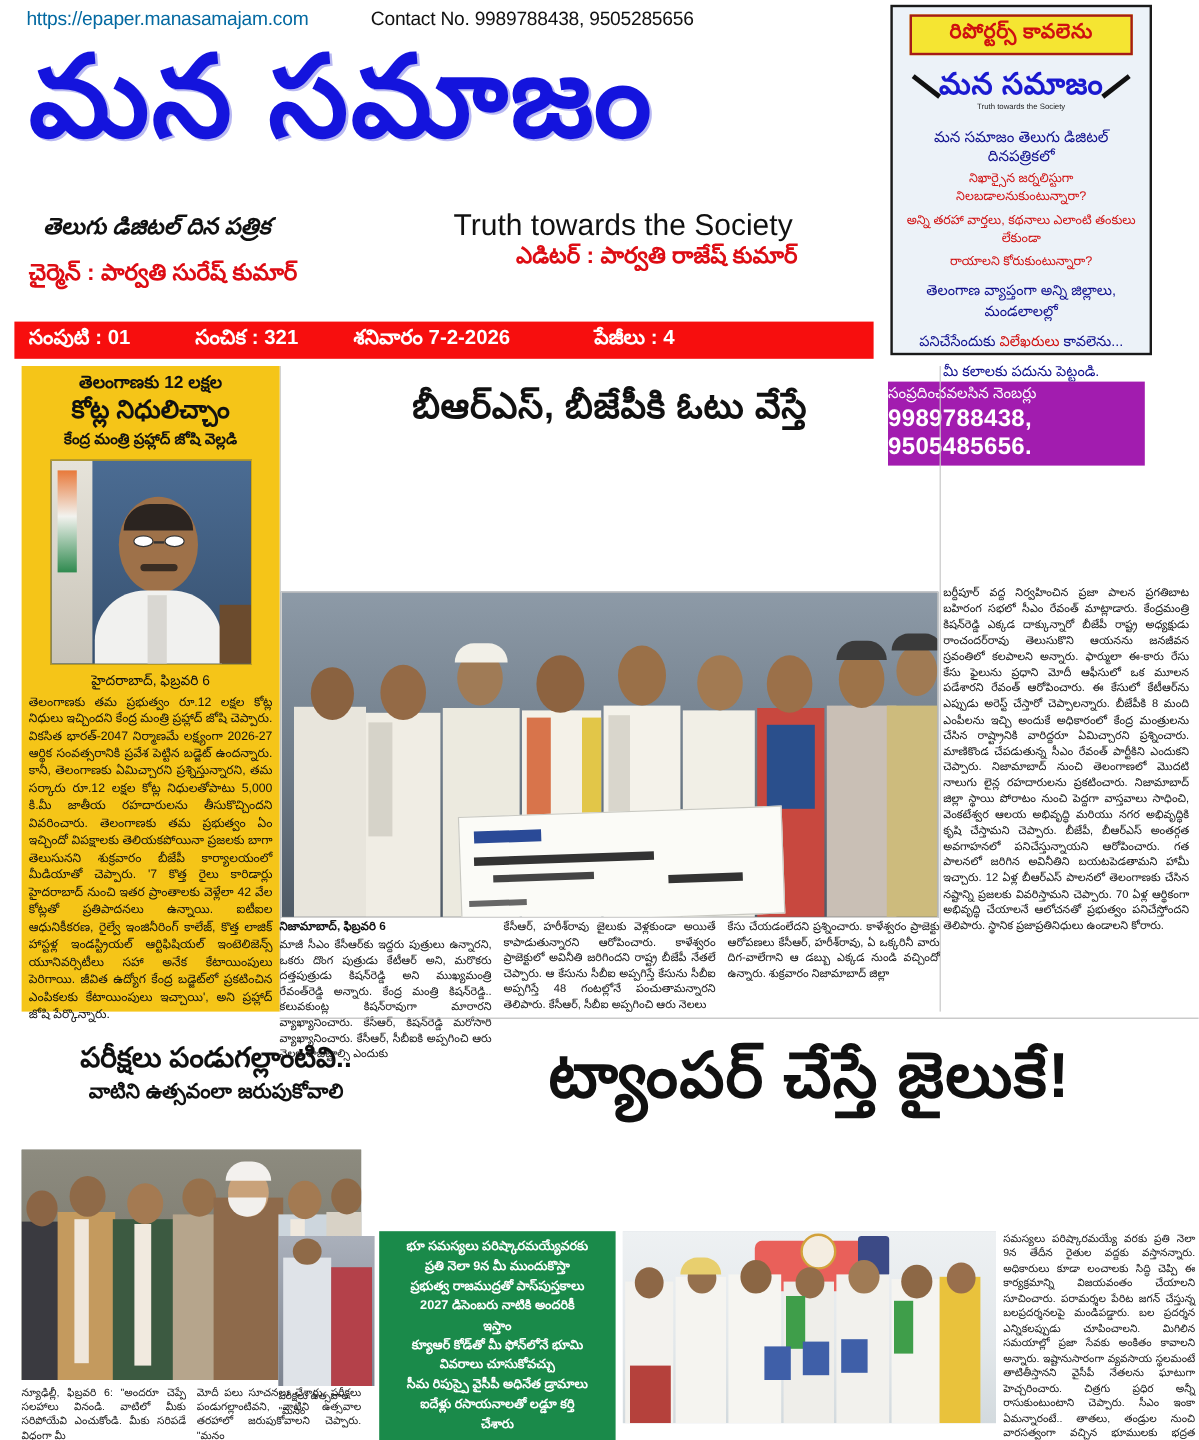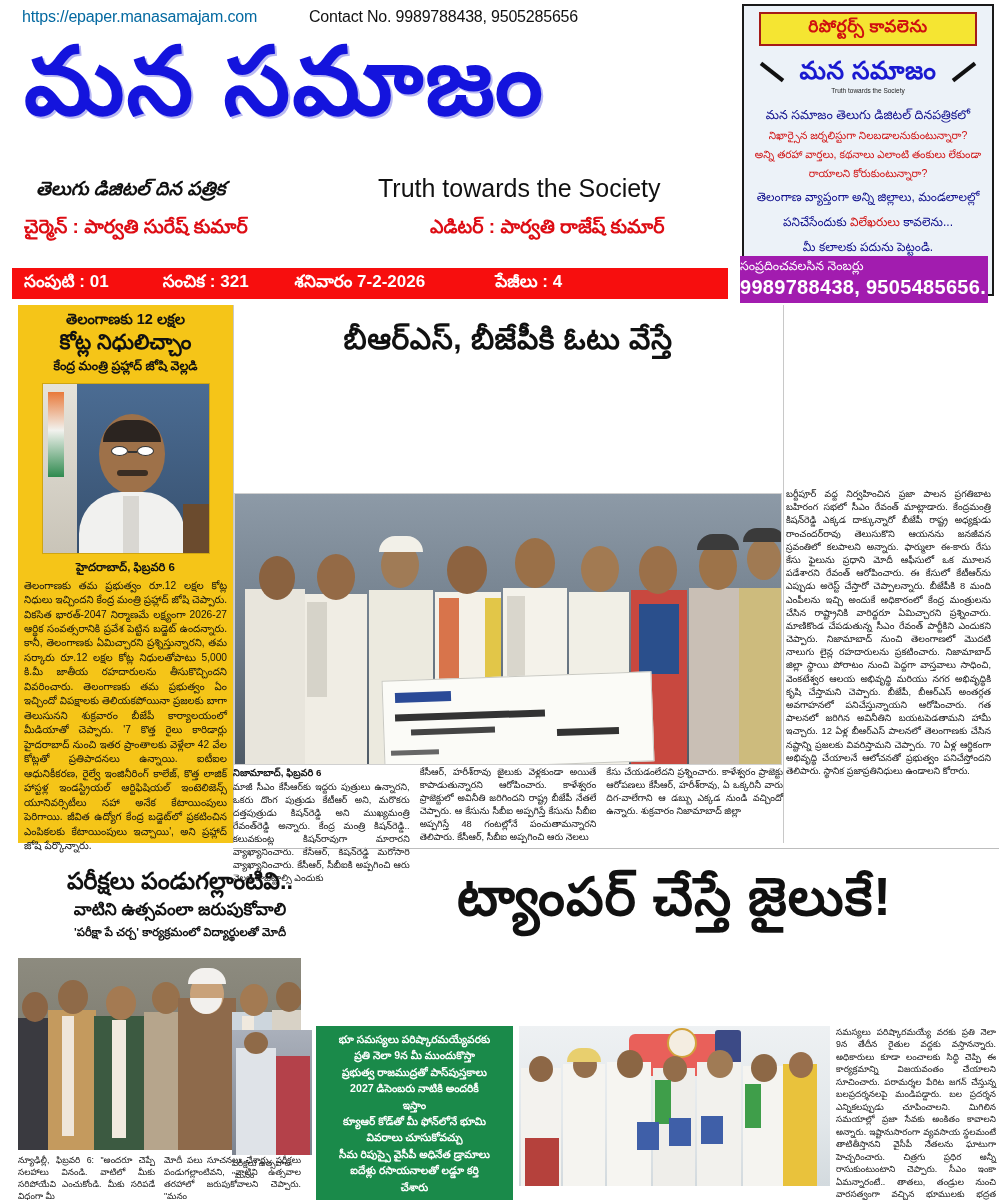--- a/index.html
+++ b/index.html
@@ -23,31 +23,31 @@
     position:absolute; left:24px; top:4px; width:700px;
     font-size:95px; line-height:1.0; font-weight:bold; color:#1414dd;
     letter-spacing:2px; white-space:nowrap;
     text-shadow: 2px 2px 0 #b9b9f2;
     font-family: "Liberation Sans", "DejaVu Sans", sans-serif;
   }
   .mast-sub-te { position:absolute; left:36px; top:148px; font-size:19px; font-weight:bold;
                  color:#111; font-style:italic; }
   .mast-sub-en { position:absolute; left:378px; top:144px; font-size:25px; color:#111; }
   .mast-chair { position:absolute; left:24px; top:186px; font-size:19px; font-weight:bold; color:#dd0d14;}
-  .mast-editor{ position:absolute; left:430px; top:186px; font-size:19px; font-weight:bold; color:#dd0d14;}
+  .mast-editor{ position:absolute; left:430px; top:172px; font-size:19px; font-weight:bold; color:#dd0d14;}
 
   
   .infobar { position:absolute; left:12px; top:268px; width:716px; height:31px;
              background:#f70e0e; color:#fff; display:flex; align-items:center; }
   .infobar span { font-size:17px; font-weight:bold; }
   .infobar .i1{ margin-left:12px; } .infobar .i2{ margin-left:54px; }
   .infobar .i3{ margin-left:46px; } .infobar .i4{ margin-left:70px; }
 
   
-  .ad { position:absolute; left:742px; top:4px; width:252px; height:292px;
+  .ad { position:absolute; left:742px; top:4px; width:218px; height:292px;
         background:#ecf2f8; border:2px solid #1a1a1a; padding:6px 8px;
         display:flex; flex-direction:column; align-items:center; }
   .ad-banner { width:94%; background:#f5e532; border:2px solid #a51b18;
                text-align:center; padding:3px 0 4px; }
   .ad-banner-t { font-size:17px; font-weight:bold; color:#cf1010; letter-spacing:.5px;}
   .ad-logo-wrap { position:relative; width:100%; height:46px; margin-top:10px;
                   display:flex; align-items:center; justify-content:center; }
   .ad-logo { font-size:25px; font-weight:bold; color:#1a1ad0; letter-spacing:.5px;}
   .ad-logo-sub { position:absolute; bottom:-3px; left:50%; transform:translateX(-50%);
                  font-size:6.5px; color:#222; white-space:nowrap;}
@@ -65,21 +65,21 @@
   .ad-foot .l2 { font-size:20px; font-weight:bold; letter-spacing:.3px;}
 
   
   .ycol { position:absolute; left:18px; top:305px; width:215px; height:538px;
           background:#f5c518; padding:6px 6px 0; }
   .y-k1 { font-size:14.5px; font-weight:bold; color:#111; text-align:center; line-height:1.2;}
   .y-k2 { font-size:21px; font-weight:bold; color:#111; text-align:center; line-height:1.15; margin-top:2px;}
   .y-k3 { font-size:12.5px; font-weight:bold; color:#111; text-align:center; margin-top:4px;}
   .y-photo { width:168px; height:171px; margin:7px auto 0; background:#30527a;
              position:relative; overflow:hidden; border:1px solid #cfa512;}
-  .y-dateline { font-size:11.5px; font-weight:bold; text-align:center; margin-top:7px; color:#111;}
+  .y-dateline { font-size:11.5px; font-weight:normal; text-align:center; margin-top:7px; color:#111;}
   .y-body { font-size:10.2px; line-height:1.42; text-align:justify; color:#111; margin-top:2px;}
 
   
   .chead1 { position:absolute; left:233px; top:322px; width:550px; text-align:center;
             font-size:30px; font-weight:bold; color:#111; letter-spacing:.5px;}
   .chead2 { position:absolute; left:233px; top:370px; width:550px; text-align:center;
             font-size:56px; font-weight:bold; color:#d4121a; letter-spacing:1px;}
   .cphoto { position:absolute; left:234px; top:493px; width:548px; height:272px;
             background:#53616e; overflow:hidden; border:1px solid #d0d0d0;}
   .ctxtwrap { position:absolute; left:233px; top:766px; width:550px; height:78px;
@@ -250,21 +250,20 @@
     <div class="ctxt">కేసీఆర్, హరీశ్‌రావు జైలుకు వెళ్లకుండా అయితే కాపాడుతున్నారని ఆరోపించారు. కాళేశ్వరం ప్రాజెక్టులో అవినీతి జరిగిందని రాష్ట్ర బీజేపీ నేతలే చెప్పారు. ఆ కేసును సీబీఐ అప్పగిస్తే కేసును సీబీఐ అప్పగిస్తే 48 గంటల్లోనే పంచుతామన్నారని తెలిపారు. కేసీఆర్, సీబీఐ అప్పగించి ఆరు నెలలు</div>
     <div class="ctxt">కేసు చేయడంలేదని ప్రశ్నించారు. కాళేశ్వరం ప్రాజెక్టు ఆరోపణలు కేసీఆర్, హరీశ్‌రావు, ఏ ఒక్కరినీ వారు దిగ-వాలేగాని ఆ డబ్బు ఎక్కడ నుండి వచ్చిందో ఉన్నారు. శుక్రవారం నిజామాబాద్ జిల్లా</div>
   </div>
 
   <div class="rcol">బర్దీపూర్ వద్ద నిర్వహించిన ప్రజా పాలన ప్రగతిబాట బహిరంగ సభలో సీఎం రేవంత్ మాట్లాడారు. కేంద్రమంత్రి కిషన్‌రెడ్డి ఎక్కడ దాక్కున్నారో బీజేపీ రాష్ట్ర అధ్యక్షుడు రాంచందర్‌రావు తెలుసుకొని ఆయనను జనజీవన స్రవంతిలో కలపాలని అన్నారు. ఫార్ములా ఈ-కారు రేసు కేసు ఫైలును ప్రధాని మోదీ ఆఫీసులో ఒక మూలన పడేశారని రేవంత్ ఆరోపించారు. ఈ కేసులో కేటీఆర్‌ను ఎప్పుడు అరెస్ట్ చేస్తారో చెప్పాలన్నారు. బీజేపీకి 8 మంది ఎంపీలను ఇచ్చి అందుకే అధికారంలో కేంద్ర మంత్రులను చేసిన రాష్ట్రానికి వారిద్దరూ ఏమిచ్చారని ప్రశ్నించారు. మాణికొండ చేపడుతున్న సీఎం రేవంత్ పార్టీకిని ఎందుకని చెప్పారు. నిజామాబాద్ నుంచి తెలంగాణలో మొదటి నాలుగు లైన్ల రహదారులను ప్రకటించారు. నిజామాబాద్ జిల్లా స్థాయి పోరాటం నుంచి పెద్దగా వాస్తవాలు సాధించి, వెంకటేశ్వర ఆలయ అభివృద్ధి మరియు నగర అభివృద్ధికి కృషి చేస్తామని చెప్పారు. బీజేపీ, బీఆర్ఎస్ అంతర్గత అవగాహనలో పనిచేస్తున్నాయని ఆరోపించారు. గత పాలనలో జరిగిన అవినీతిని బయటపెడతామని హామీ ఇచ్చారు. 12 ఏళ్ల బీఆర్ఎస్ పాలనలో తెలంగాణకు చేసిన నష్టాన్ని ప్రజలకు వివరిస్తామని చెప్పారు. 70 ఏళ్ల ఆర్థికంగా అభివృద్ధి చేయాలనే ఆలోచనతో ప్రభుత్వం పనిచేస్తోందని తెలిపారు. స్థానిక ప్రజాప్రతినిధులు ఉండాలని కోరారు.</div>
 
   <div class="hr-top"></div>
 
   <div class="bl-h1">పరీక్షలు పండుగల్లాంటివి..</div>
   <div class="bl-h2">వాటిని ఉత్సవంలా జరుపుకోవాలి</div>
-  <div class="bl-h3">'పరీక్షా పే చర్చ' కార్యక్రమంలో విద్యార్థులతో మోదీ</div>
   <div class="bl-photo">
     <div class="sky" style="background:linear-gradient(180deg,#8d8b7f 0%,#6f6d62 100%);"></div>
     <div class="ph-rect" style="left:0;top:60px;width:34px;height:135px;background:#3a3a40;"></div>
     <div class="ph" style="left:4px;top:34px;width:26px;height:30px;background:#8b6545;"></div>
     <div class="ph-rect" style="left:30px;top:52px;width:48px;height:142px;background:#c49a5e;"></div>
     <div class="ph" style="left:40px;top:22px;width:30px;height:34px;background:#8f6a48;"></div>
     <div class="ph-rect" style="left:44px;top:58px;width:12px;height:120px;background:#efe6da;"></div>
     <div class="ph-rect" style="left:76px;top:58px;width:52px;height:136px;background:#3c5a41;"></div>
     <div class="ph" style="left:88px;top:28px;width:30px;height:34px;background:#a47a52;"></div>
     <div class="ph-rect" style="left:94px;top:62px;width:14px;height:118px;background:#f1eadf;"></div>

